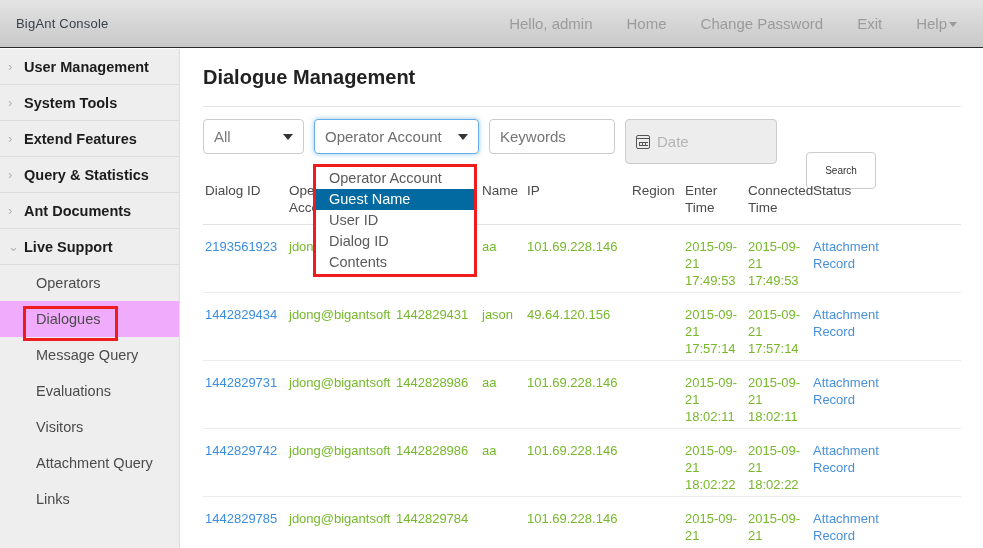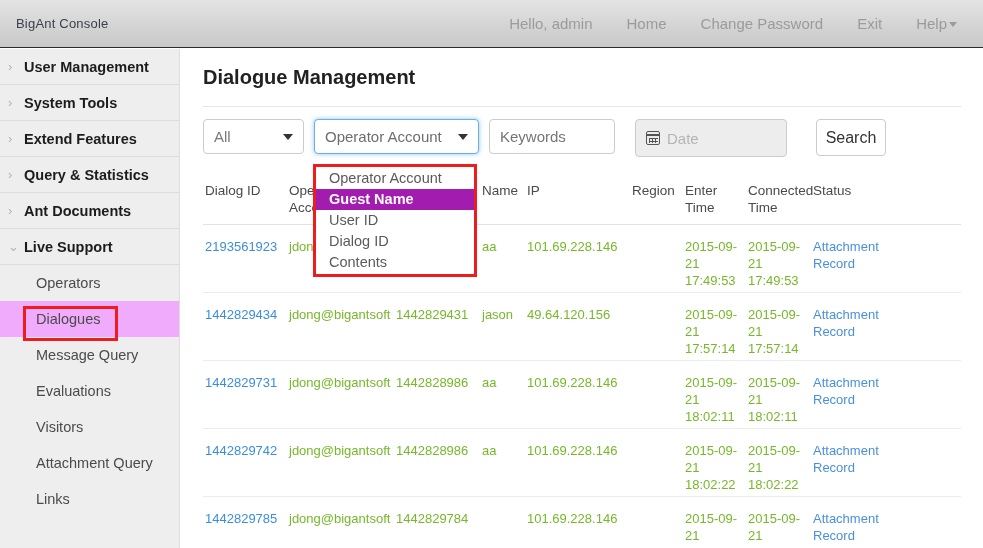--- a/index.html
+++ b/index.html
@@ -151,22 +151,22 @@
     border: 1px solid #ccc;
     border-radius: 4px;
     background: #fff;
     font-size: 15px;
     color: #b4b4b4;
     padding: 0 10px;
     outline: none;
     font-family: "Liberation Sans", sans-serif;
   }
   #date-box {
-    width: 152px; height: 38px;
-    margin-left: 20px;
+    width: 152px; height: 45px;
+    margin-left: 10px;
     border: 1px solid #ccc;
     border-radius: 4px;
     background: #ededed;
     display: flex; align-items: center;
     padding: 0 10px; gap: 7px;
     font-size: 15px; color: #b4b4b4;
     cursor: pointer;
   }
   .cal-icon {
     width: 14px; height: 14px;
@@ -185,23 +185,24 @@
     background:
       repeating-linear-gradient(to right, #555 0 1.2px, transparent 1.2px 3px),
       repeating-linear-gradient(to bottom, #555 0 1.2px, transparent 1.2px 3px);
   }
   #search-btn {
     width: 70px; height: 37px;
     margin-left: 29px;
     border: 1px solid #ccc;
     border-radius: 4px;
     background: #fff;
-    font-size: 16px; color: #333;
+    font-size: 10px; color: #333;
     display: flex; align-items: center; justify-content: center;
     cursor: pointer;
+    margin-top: 33px;
   }
 
   
   #dropdown {
     position: absolute;
     left: 132px; top: 115px;
     width: 164px;
     background: #fff;
     border: 3px solid #ee1c1c;
     z-index: 40;
@@ -209,21 +210,21 @@
   }
   .dd-opt {
     height: 21px;
     line-height: 21px;
     padding-left: 13px;
     font-size: 14.5px;
     color: #5a5a5a;
     white-space: nowrap;
     cursor: pointer;
   }
-  .dd-opt.sel { background: #a21caf; color: #fff; font-weight: bold; }
+  .dd-opt.sel { background: #0369a1; color: #fff; font-weight: normal; }
 
   
   #table {
     position: absolute; left: 22px; top: 133px;
     width: 758px;
     font-size: 13px;
   }
   .thead {
     display: flex;
     border-bottom: 1px solid #e2e2e2;

